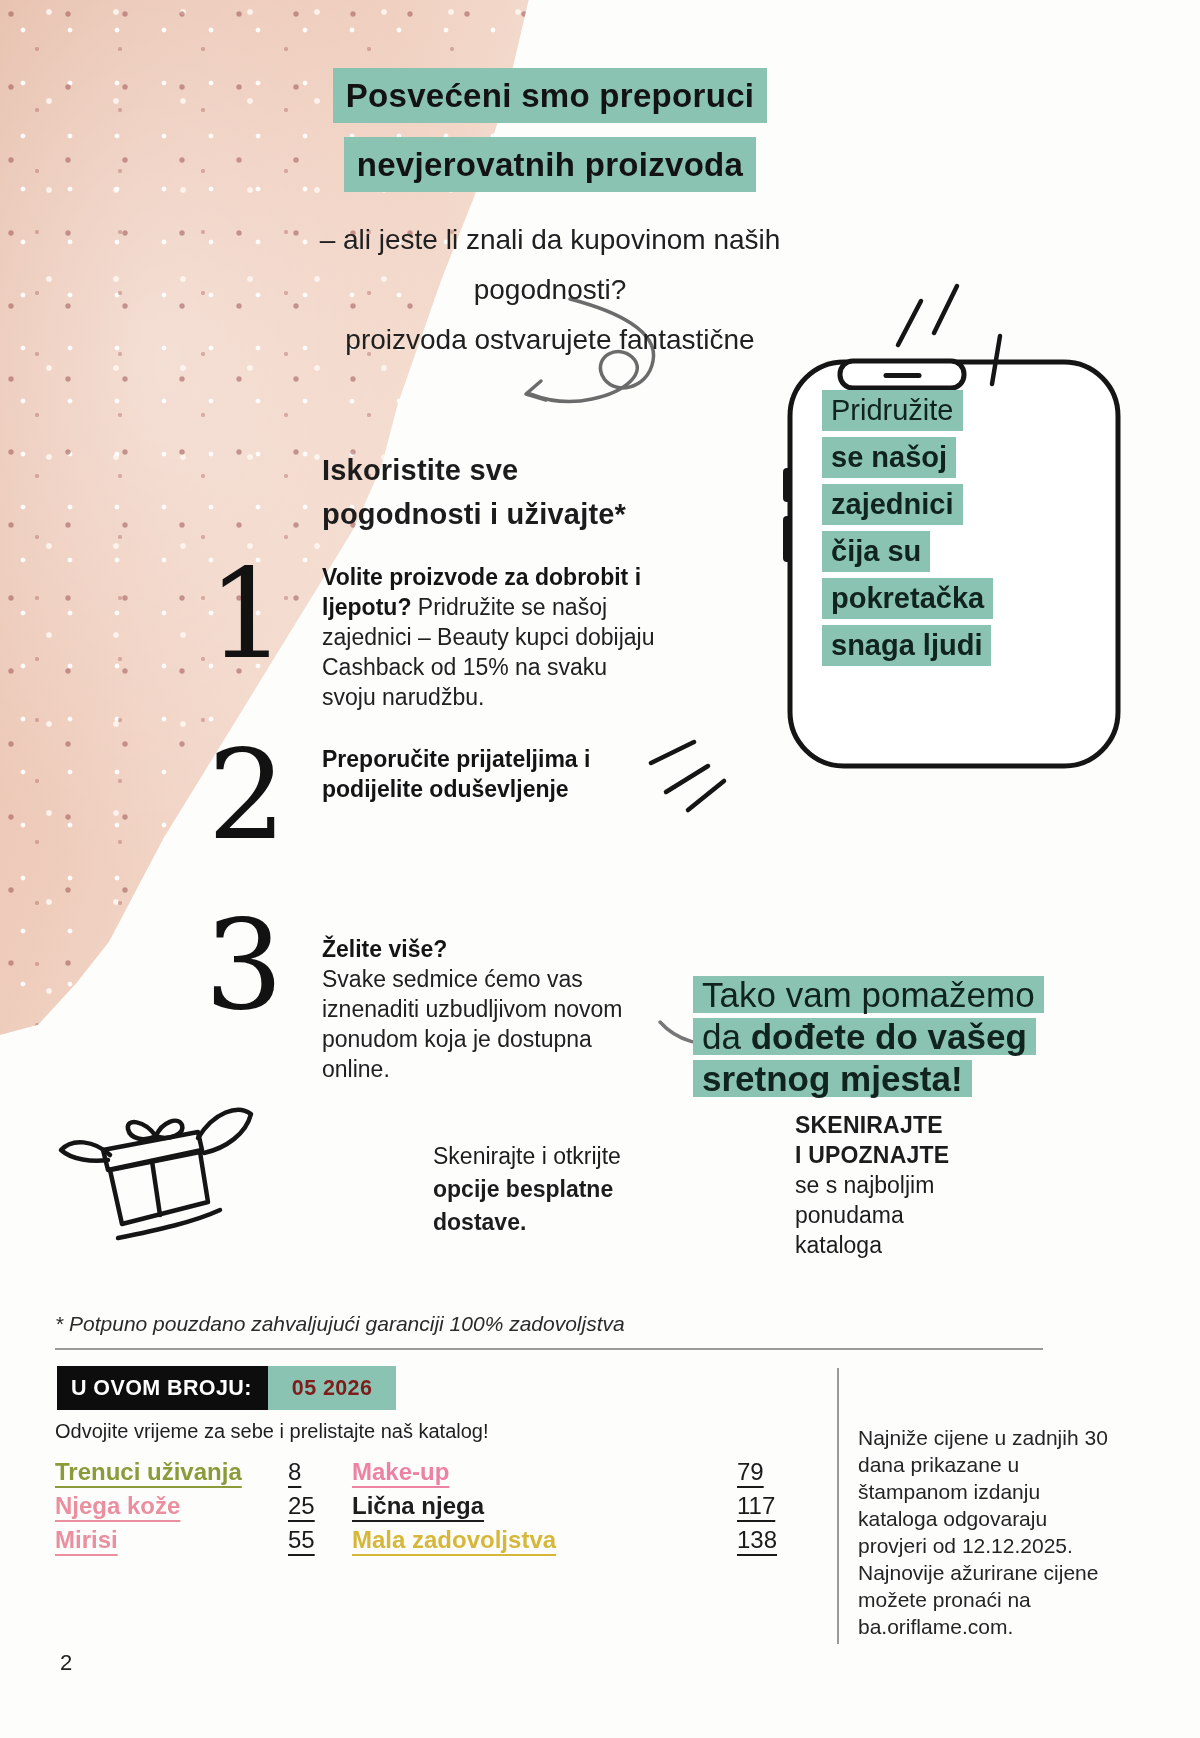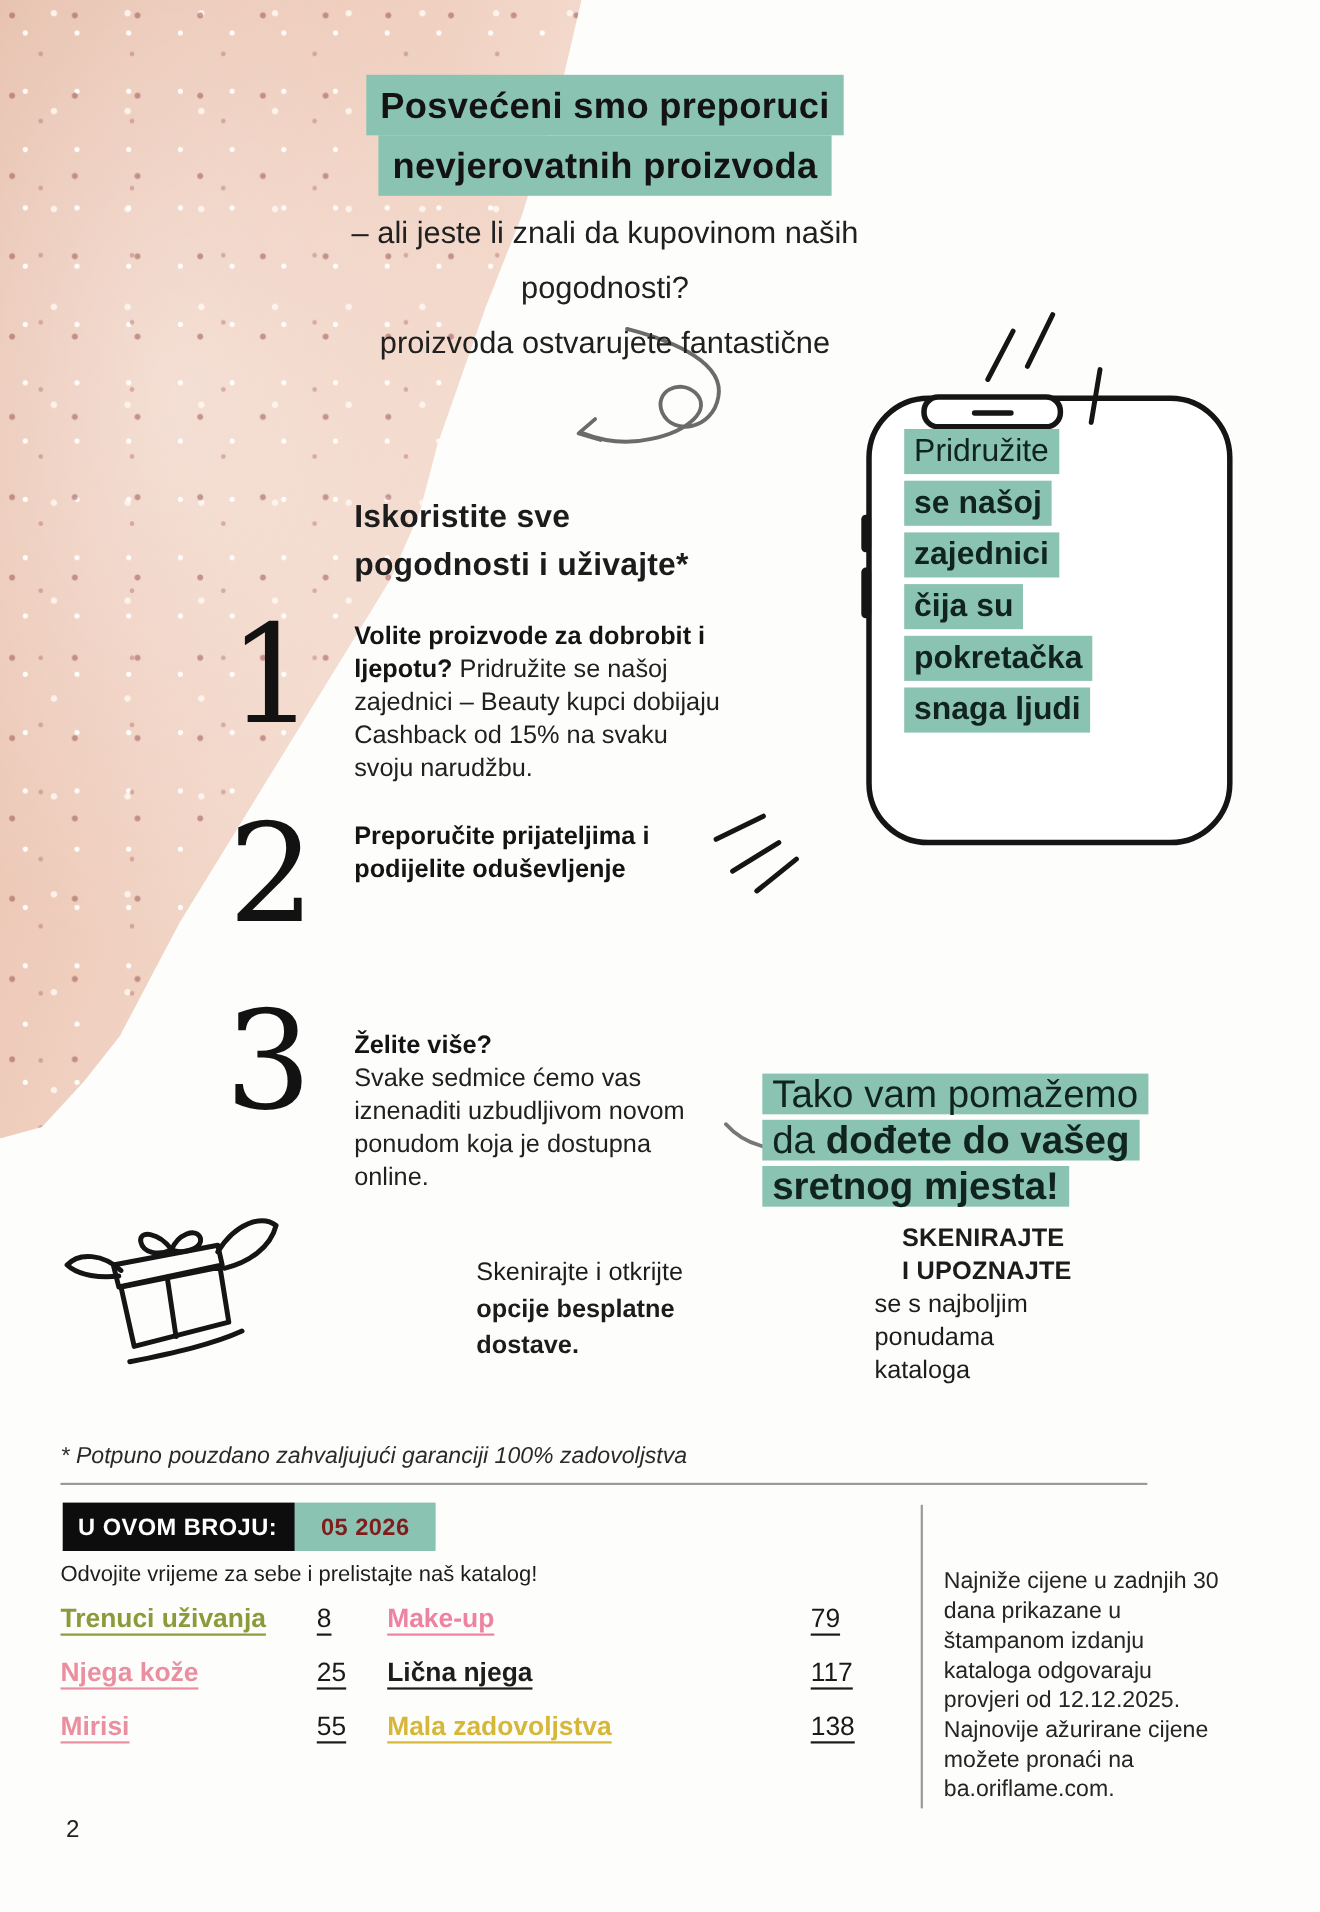--- a/index.html
+++ b/index.html
@@ -23,21 +23,21 @@
       linear-gradient(108deg,#e7c0ad 0%,#eecbba 35%,#f4ddd0 68%,#faf0e9 100%);
     background-size:57px 73px,83px 61px,47px 53px,67px 89px,71px 47px,100% 100%,100% 100%;
     clip-path:polygon(0 0,97% 0,93% 9%,87% 19%,81% 27%,77% 33%,73% 39%,70% 45%,65% 51%,58% 57%,51% 63%,44% 69%,37% 75%,30% 81%,25% 86%,20% 91%,14% 95%,7% 99%,0 100%);
   }
 
   .abs{position:absolute;}
 
   
   .hero{left:270px;top:68px;width:560px;text-align:center;}
   .hl{display:inline-block;background:var(--teal);color:#131313;padding:9px 13px 8px;}
-  .hero .hl{font-size:33px;font-weight:bold;letter-spacing:.3px;margin-bottom:0;}
+  .hero .hl{font-size:33px;font-weight:bold;letter-spacing:.3px;margin-bottom:14px;}
   .hero-sub{margin-top:9px;font-size:28px;line-height:50px;color:#202020;}
   .hero-sub div{white-space:nowrap;}
 
   
   svg.decor{left:480px;top:255px;width:720px;height:810px;pointer-events:none;}
   svg.gift{left:48px;top:1098px;width:225px;height:165px;}
 
   
   .benefits-heading{left:322px;top:448px;width:400px;font-size:29px;font-weight:bold;line-height:44px;letter-spacing:.2px;}
   .numeral{font-family:"DejaVu Serif","Liberation Serif",serif;font-size:124px;line-height:1;width:118px;text-align:center;color:#121212;}
@@ -56,40 +56,40 @@
   .phone-line{display:table;background:var(--teal);color:#10231d;padding:4px 9px;margin-bottom:6px;font-size:29px;line-height:33px;font-weight:bold;}
   .phone-line.reg{font-weight:normal;}
 
   
   .happy{left:693px;top:976px;}
   .happy .row{display:table;background:var(--teal);color:#10231d;padding:3px 9px;margin-bottom:5px;font-size:35px;line-height:31px;}
   .happy .b{font-weight:bold;}
 
   
   .scan{left:795px;top:1110px;width:180px;font-size:23px;line-height:30px;}
-  .scan .cap{font-weight:bold;letter-spacing:.2px;margin-left:25px;}
+  .scan .cap{font-weight:bold;letter-spacing:.2px;}
 
   
   .freedel{left:433px;top:1140px;width:265px;font-size:23px;line-height:33px;}
   .freedel strong{display:block;max-width:215px;}
 
   
   .footnote{left:55px;top:1312px;font-size:21px;font-style:italic;color:#2a2a2a;font-family:"Liberation Sans","DejaVu Sans",sans-serif;}
   .hrule{left:55px;top:1348px;width:988px;height:2px;background:#9a9a9a;}
   .vrule{left:837px;top:1368px;width:2px;height:276px;background:#9a9a9a;}
 
   
   .badges{left:57px;top:1366px;display:flex;}
   .badge-black{background:#0d0d0d;color:#ffffff;font-weight:bold;font-size:21.5px;letter-spacing:.4px;padding:10px 16px 9px 14px;}
   .badge-teal{background:var(--teal);color:#7f1d1d;font-weight:bold;font-size:21.5px;letter-spacing:.4px;padding:10px 24px 9px;}
 
   .intro{left:55px;top:1420px;font-size:20px;white-space:nowrap;color:#1e1e1e;}
 
   
-  .toc{left:55px;top:1458px;display:grid;grid-template-columns:233px 64px 385px 56px;row-gap:21px;align-items:start;}
+  .toc{left:55px;top:1458px;display:grid;grid-template-columns:233px 64px 385px 56px;row-gap:6px;align-items:start;}
   .toc a{font-size:24px;text-decoration:underline;text-underline-offset:6px;text-decoration-thickness:2px;cursor:pointer;}
   .toc .lbl{font-weight:bold;}
   .toc .pg{color:#1a1a1a;font-weight:normal;}
 
   .price-note{left:858px;top:1424px;width:255px;font-size:21px;line-height:27px;color:#242424;}
 
   .pagenum{left:60px;top:1650px;font-size:22px;color:#222;}
 </style>
 </head>
 <body>

